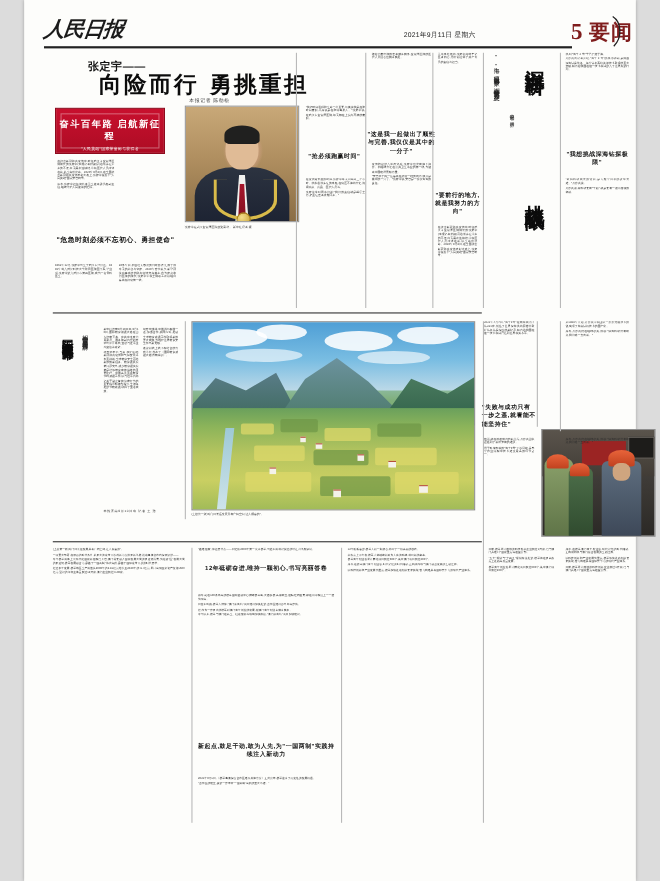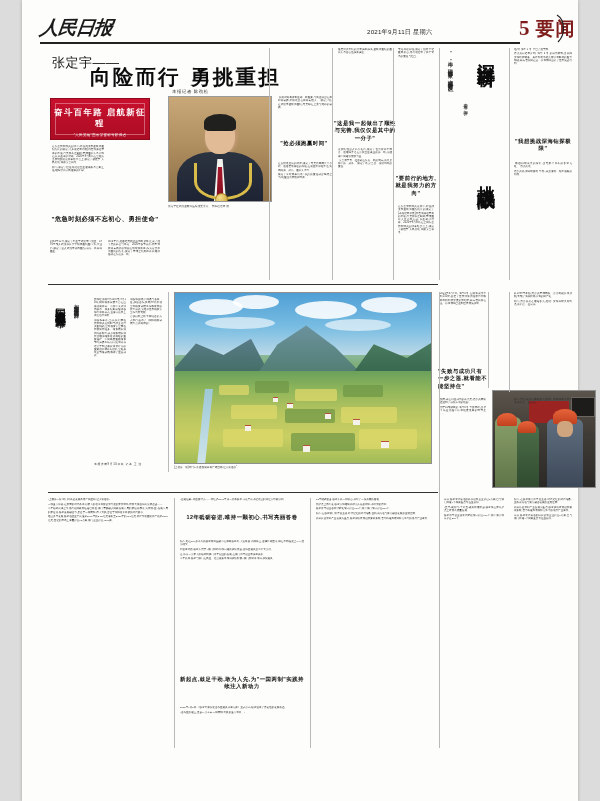--- a/index.html
+++ b/index.html
@@ -47,21 +47,21 @@
     overflow:hidden;
     word-break:break-all;
   }
   .txt.s2{font-size:2.5px;line-height:3.2px;}
   .rule-v{position:absolute;width:1px;background:#b9b9b9;}
   .rule-h{position:absolute;height:1px;background:#b9b9b9;}
   .rule-h.dark{background:#333;height:1px;}
 
   
   .kicker{
-    position:absolute;font-size:13px;font-weight:400;color:#111;letter-spacing:.5px;
+    position:absolute;font-size:10px;font-weight:700;color:#111;letter-spacing:.5px;margin-left:28px;
   }
   .headline-main{
     position:absolute;font-size:20.5px;font-weight:700;color:#0c0c0c;
     letter-spacing:2.2px;white-space:nowrap;
     font-family:"DejaVu Sans","Liberation Sans",sans-serif;
   }
   .byline{
     position:absolute;font-size:4.4px;color:#333;letter-spacing:.6px;
   }
 

